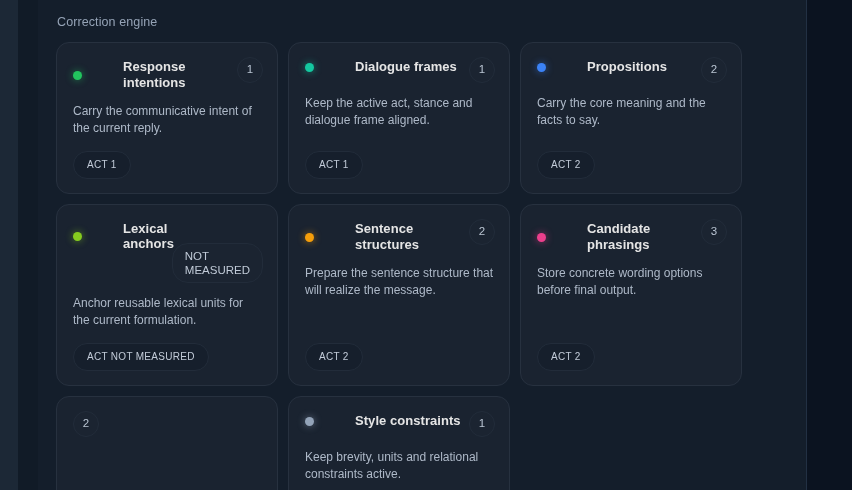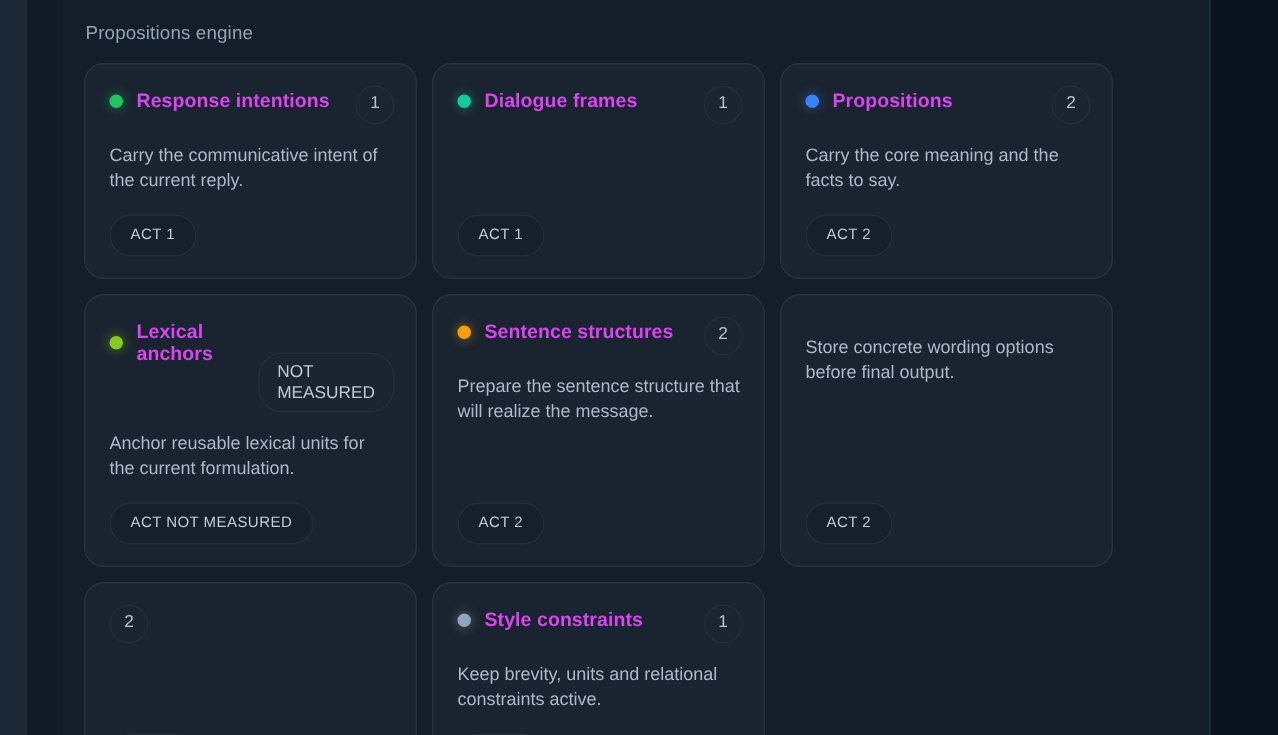--- a/index.html
+++ b/index.html
@@ -95,23 +95,24 @@
     width: 9px;
     height: 9px;
     border-radius: 50%;
     flex: 0 0 9px;
     display: block;
   }
 
   .card-title {
     font-size: 13px;
     font-weight: bold;
-    color: #d946ef;
+    color: #e5e5e5;
     line-height: 16px;
     letter-spacing: 0.05px;
+    margin-left: 32px;
   }
   .card.wrap-title .card-title {
     max-width: 78px;
     line-height: 15px;
   }
 
   .count-badge {
     flex: 0 0 auto;
     width: 26px;
     height: 26px;
@@ -172,21 +173,21 @@
 </head>
 <body>
 
 <div class="screen">
 
   <div class="rail"></div>
   <div class="rail-gap"></div>
 
   <div class="panel">
     <div class="panel-inner">
-      <div class="section-title">Propositions engine</div>
+      <div class="section-title">Correction engine</div>
 
       <div class="grid" id="card-grid">
           <div class="card">
             <div class="card-head">
               <div class="head-left">
                 <span class="dot" style="background: rgb(34, 197, 94); box-shadow: rgba(34, 197, 94, 0.4) 0px 0px 7px 1px;"></span>
                 <div class="card-title">Response intentions</div>
               </div>
               <div class="count-badge">1</div>
             </div>
@@ -194,20 +195,21 @@
             <div class="card-foot"><span class="pill">ACT 1</span></div>
           </div>
           <div class="card">
             <div class="card-head">
               <div class="head-left">
                 <span class="dot" style="background: rgb(20, 200, 160); box-shadow: rgba(20, 200, 160, 0.4) 0px 0px 7px 1px;"></span>
                 <div class="card-title">Dialogue frames</div>
               </div>
               <div class="count-badge">1</div>
             </div>
+            <div class="card-desc">Keep the active act, stance and dialogue frame aligned.</div>
             <div class="card-foot"><span class="pill">ACT 1</span></div>
           </div>
           <div class="card">
             <div class="card-head">
               <div class="head-left">
                 <span class="dot" style="background: rgb(59, 130, 246); box-shadow: rgba(59, 130, 246, 0.4) 0px 0px 7px 1px;"></span>
                 <div class="card-title">Propositions</div>
               </div>
               <div class="count-badge">2</div>
             </div>
@@ -231,20 +233,27 @@
               <div class="head-left">
                 <span class="dot" style="background: rgb(245, 158, 11); box-shadow: rgba(245, 158, 11, 0.4) 0px 0px 7px 1px;"></span>
                 <div class="card-title">Sentence structures</div>
               </div>
               <div class="count-badge">2</div>
             </div>
             <div class="card-desc">Prepare the sentence structure that will realize the message.</div>
             <div class="card-foot"><span class="pill">ACT 2</span></div>
           </div>
           <div class="card">
+            <div class="card-head">
+              <div class="head-left">
+                <span class="dot" style="background: rgb(236, 63, 140); box-shadow: rgba(236, 63, 140, 0.4) 0px 0px 7px 1px;"></span>
+                <div class="card-title">Candidate phrasings</div>
+              </div>
+              <div class="count-badge">3</div>
+            </div>
             <div class="card-desc">Store concrete wording options before final output.</div>
             <div class="card-foot"><span class="pill">ACT 2</span></div>
           </div>
           <div class="card">
             <div class="card-head">
               <div class="count-badge">2</div>
             </div>
             <div class="card-foot"><span class="pill">ACT 2</span></div>
           </div>
           <div class="card">

